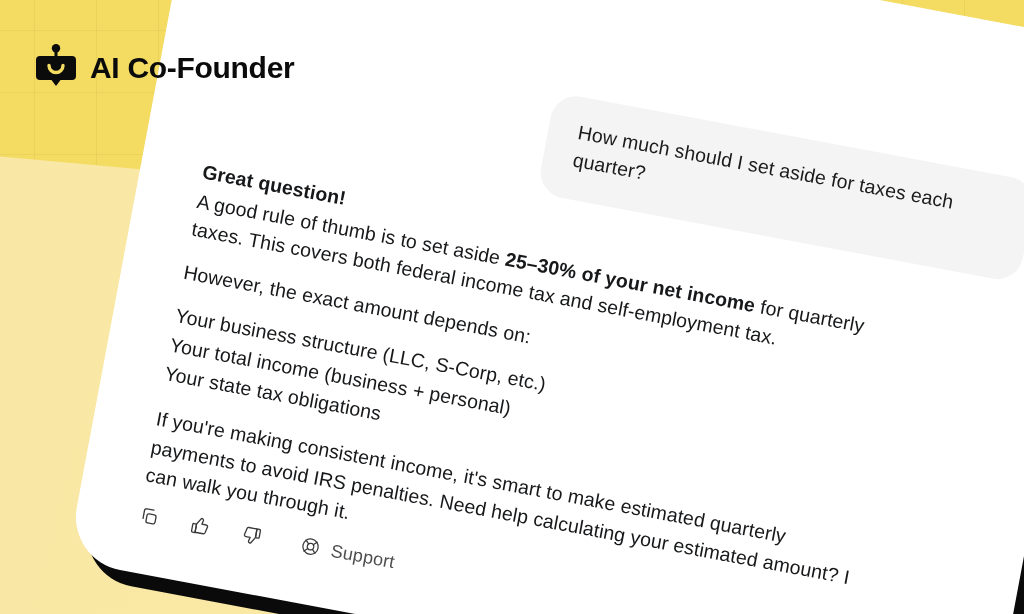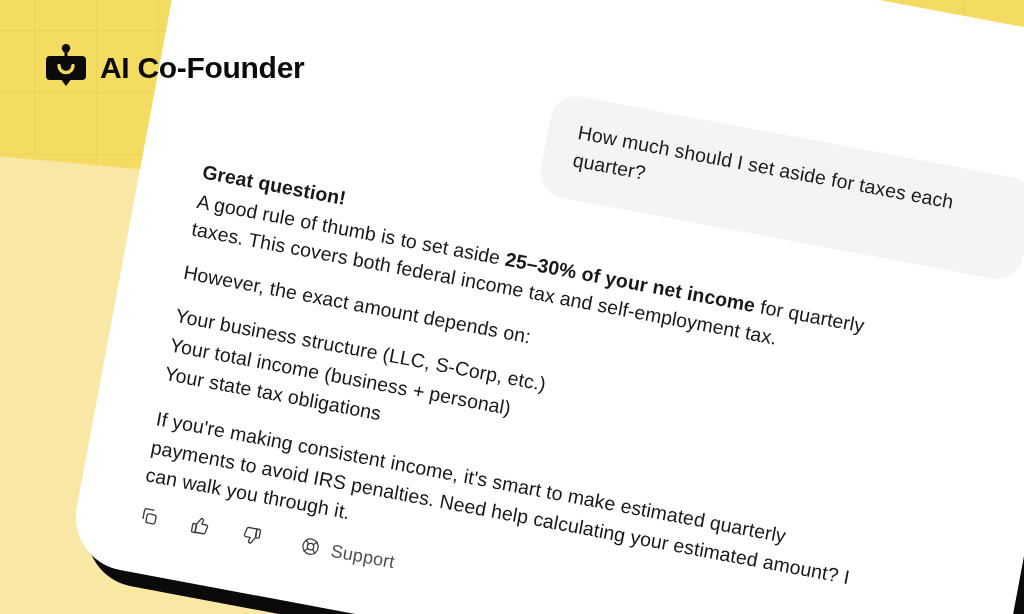--- a/index.html
+++ b/index.html
@@ -167,21 +167,21 @@
   }
 
   .support-label {
     color: #4e4e4e;
     letter-spacing: 0.2px;
   }
 
   
   .brand {
     position: absolute;
-    left: 46px;
+    left: 36px;
     top: 44px;
     display: flex;
     align-items: center;
     gap: 14px;
     z-index: 9;
   }
 
   .brand-mark {
     width: 40px;
     height: 48px;

